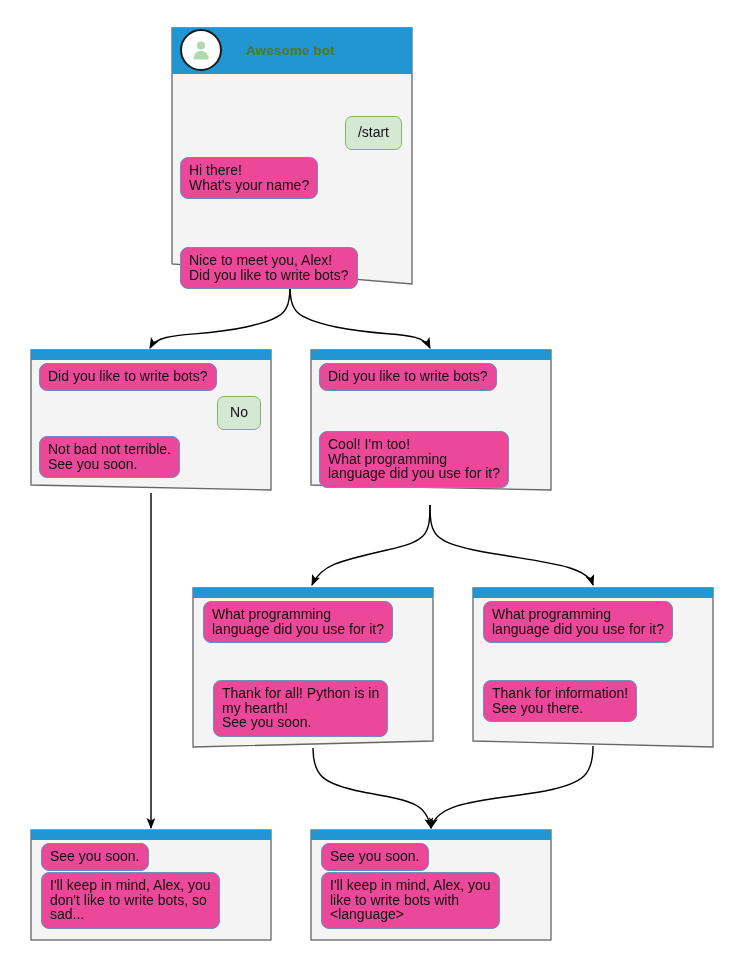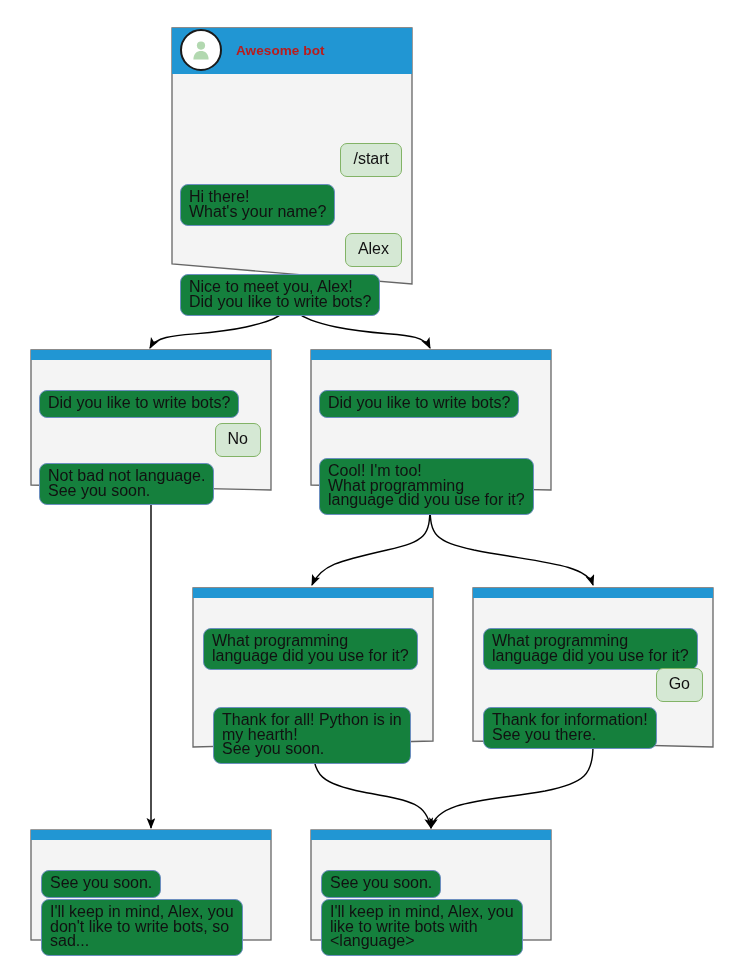--- a/index.html
+++ b/index.html
@@ -69,46 +69,45 @@
     height: 38px;
     border-radius: 50%;
     background: #ffffff;
     border: 2.2px solid #1a1a1a;
     display: flex;
     align-items: center;
     justify-content: center;
     flex: none;
   }
   .bot-title {
-    color: #b91c1c;
+    color: #4d7c0f;
     font-size: 13.5px;
     font-weight: bold;
-    margin-left: 14px;
+    margin-left: 24px;
     letter-spacing: 0.1px;
   }
   .bubble-row {
     position: absolute;
     display: flex;
   }
   .bubble-row.left  { justify-content: flex-start; }
   .bubble-row.right { justify-content: flex-end; }
 
   .bubble {
     border-radius: 8px;
     padding: 5px 8px 6px 8px;
-    font-size: 16px;
+    font-size: 14px;
     line-height: 14.6px;
     color: #111111;
     box-sizing: border-box;
     white-space: pre-line;
     display: inline-block;
-    margin-top: 27px;
   }
   .bubble.bot {
-    background: #15803d;
+    background: #ec4899;
     border: 1px solid #6c8ebf;
   }
   .bubble.user {
     background: #d5e8d4;
     border: 1.3px solid #82b366;
     border-radius: 7px;
     text-align: left;
   }
   .bubble.user.pad {
     padding: 8px 12px 9px 12px;
@@ -155,44 +154,41 @@
         <div class="bot-title">Awesome bot</div>
       </div>
 
       <div class="bubble-row right" style="left:10px; right:12px; top:90px;">
         <div class="bubble user pad">/start</div>
       </div>
       <div class="bubble-row left" style="left:10px; right:12px; top:131px;">
         <div class="bubble bot">Hi there!
 What's your name?</div>
       </div>
-      <div class="bubble-row right" style="left:10px; right:12px; top:180px;">
-        <div class="bubble user pad">Alex</div>
-      </div>
       <div class="bubble-row left" style="left:10px; right:12px; top:221px;align-items:center;">
         <div class="bubble bot">Nice to meet you, Alex!
 Did you like to write bots?</div>
       </div>
     </div>
   </div>
 
   <div class="chat-window" style="left:29px; top:348px; width:244px; height:146px;">
     <svg class="win-shape" viewBox="0 0 244 146" width="244" height="146">
       <polygon points="2,2 242,2 242,142 2,137" fill="#f4f4f4" stroke="#666666" stroke-width="1.3"></polygon>
       <rect x="2" y="2" width="240" height="10" fill="#2196d3"></rect>
     </svg>
     <div class="win-content">
       <div class="bubble-row left" style="left:10px; right:12px; top:15px;">
         <div class="bubble bot">Did you like to write bots?</div>
       </div>
       <div class="bubble-row right" style="left:10px; right:12px; top:48px;">
         <div class="bubble user pad">No</div>
       </div>
       <div class="bubble-row left" style="left:10px; right:12px; top:88px;">
-        <div class="bubble bot">Not bad not language.
+        <div class="bubble bot">Not bad not terrible.
 See you soon.</div>
       </div>
     </div>
   </div>
 
   <div class="chat-window" style="left:309px; top:348px; width:244px; height:146px;">
     <svg class="win-shape" viewBox="0 0 244 146" width="244" height="146">
       <polygon points="2,2 242,2 242,142 2,137" fill="#f4f4f4" stroke="#666666" stroke-width="1.3"></polygon>
       <rect x="2" y="2" width="240" height="10" fill="#2196d3"></rect>
     </svg>
@@ -229,23 +225,20 @@
   <div class="chat-window" style="left:471px; top:586px; width:244px; height:165px;">
     <svg class="win-shape" viewBox="0 0 244 165" width="244" height="165">
       <polygon points="2,2 242,2 242,161 2,155" fill="#f4f4f4" stroke="#666666" stroke-width="1.3"></polygon>
       <rect x="2" y="2" width="240" height="10" fill="#2196d3"></rect>
     </svg>
     <div class="win-content">
       <div class="bubble-row left" style="left:12px; right:12px; top:15px;">
         <div class="bubble bot">What programming
 language did you use for it?</div>
       </div>
-      <div class="bubble-row right" style="left:12px; right:12px; top:55px;">
-        <div class="bubble user pad">Go</div>
-      </div>
       <div class="bubble-row left" style="left:12px; right:12px; top:94px;">
         <div class="bubble bot">Thank for information!
 See you there.</div>
       </div>
     </div>
   </div>
 
   <div class="chat-window" style="left:29px; top:828px; width:244px; height:114px;">
     <svg class="win-shape" viewBox="0 0 244 114" width="244" height="114">
       <rect x="2" y="2" width="240" height="110" fill="#f4f4f4" stroke="#666666" stroke-width="1.3"></rect>

